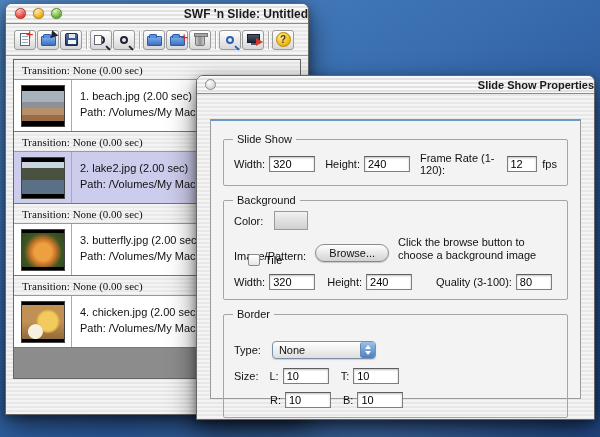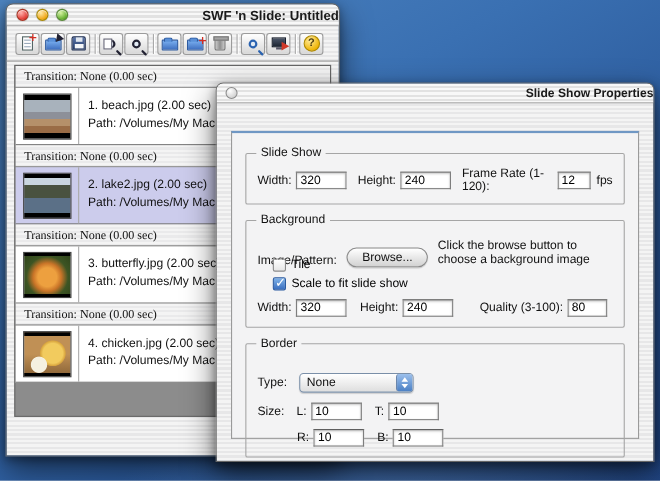--- a/index.html
+++ b/index.html
@@ -286,34 +286,35 @@
         <span class="gap-m"></span>
         <label>Frame Rate (1-120):</label>
         <input class="field w30" value="12" style="">
         <span class="gap-s"></span>
         <span>fps</span>
       </div>
     </div>
 
     <div class="group" style="padding-top:10px;">
       <span class="legend">Background</span>
+      <div class="frow">
+        <label>Color:</label>
+        <span class="gap-s"></span>
+        <button class="swatch"><span class="chip" style="background:#000;"></span></button>
+      </div>
       <div class="frow" style="margin-top:6px; align-items:flex-end;">
         <label style="margin-top:3px;">Image/Pattern:</label>
         <span class="gap-s"></span>
         <button class="aqua-btn">Browse...</button>
         <span class="gap-m"></span>
         <span class="hint">Click the browse button to choose a background image</span>
       </div>
       <div class="cbrow" style="margin-top:-8px;">
         <span class="cb"></span>
         <span>Tile</span>
-      </div>
-      <div class="cbrow">
-        <span class="cb checked"></span>
-        <span>Scale to fit slide show</span>
       </div>
       <div class="frow" style="margin-top:8px;">
         <label>Width:</label>
         <input class="field w44" value="320" style="">
         <span class="gap-m"></span>
         <label>Height:</label>
         <input class="field w44" value="240" style="">
         <span class="gap-m"></span>
           <span class="gap-m"></span>
         <label>Quality (3-100):</label>

